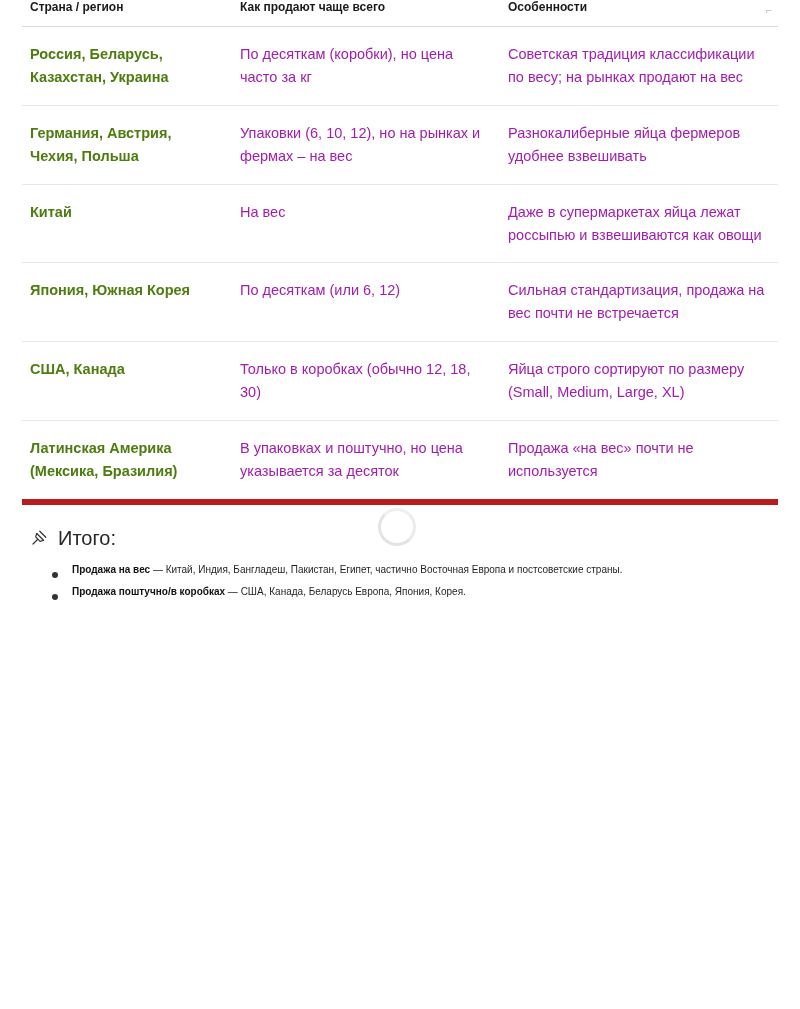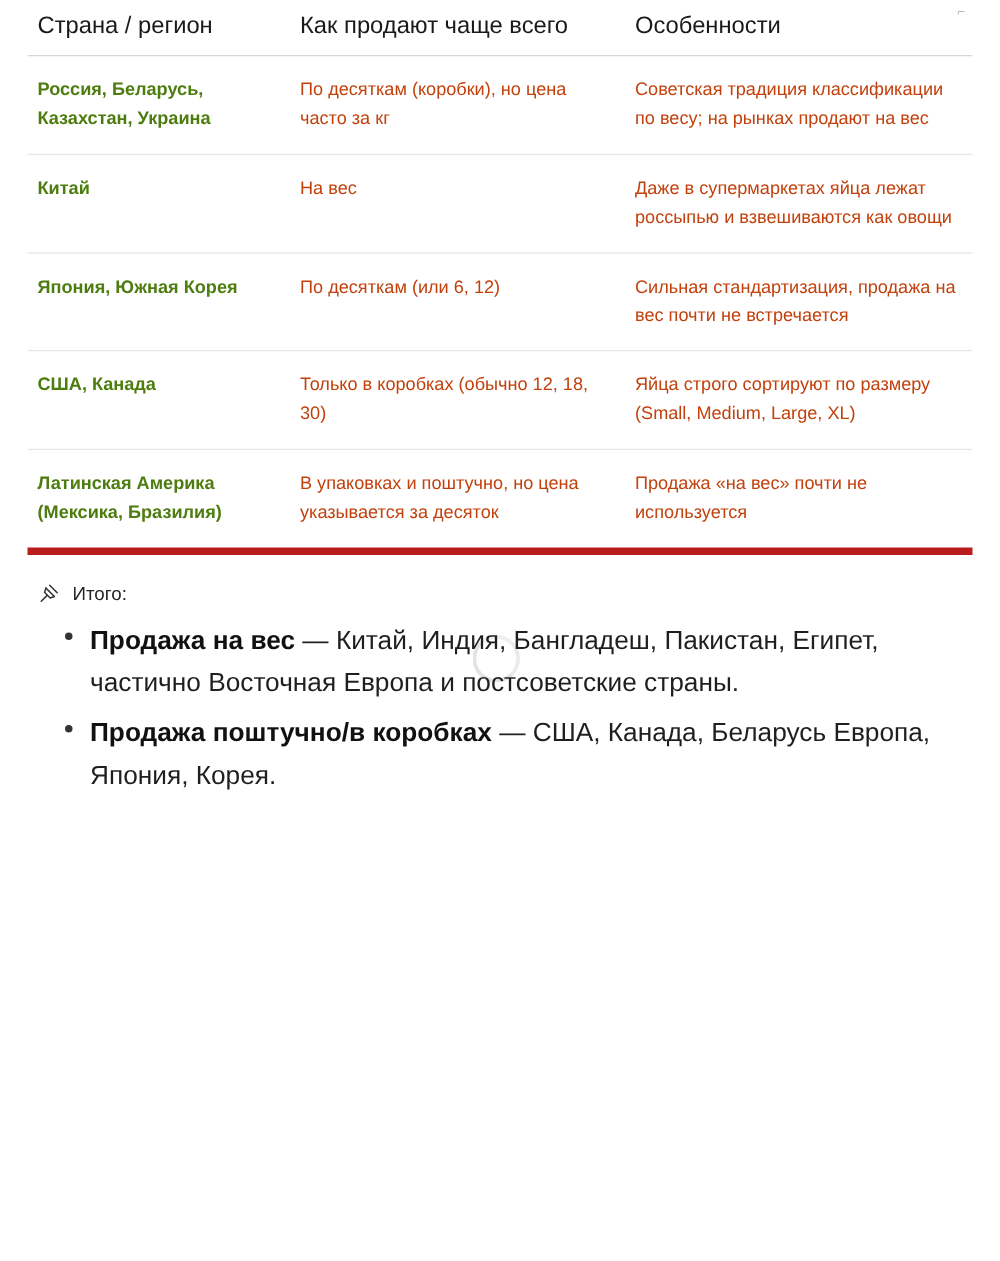--- a/index.html
+++ b/index.html
@@ -27,33 +27,33 @@
     border-collapse: collapse;
     table-layout: fixed;
     font-size: 14.5px;
   }
   table.eggs col.c1 { width: 210px; }
   table.eggs col.c2 { width: 268px; }
   table.eggs col.c3 { width: 278px; }
 
   table.eggs thead th {
     text-align: left;
-    font-weight: normal;
-    font-size: 19px;
+    font-weight: bold;
+    font-size: 12px;
     color: #1a1a1a;
-    padding: 10px 10px 12px 8px;
+    padding: 0 10px 12px 8px;
     vertical-align: top;
     border-bottom: 1px solid #d8d8d8;
   }
   table.eggs tbody td {
     vertical-align: top;
     padding: 16px 10px 16px 8px;
     border-bottom: 1px solid #e6e6e6;
     line-height: 1.58;
-    color: #c2410c;
+    color: #a21caf;
   }
   table.eggs tbody tr:last-child td {
     border-bottom: 6px solid #b91c1c;
     margin-top: 43px;
   }
   table.eggs tbody td.region {
     font-weight: bold;
     color: #4d7c0f;
   }
   
@@ -82,37 +82,37 @@
   }
 
   .summary {
     margin-top: 22px;
     padding-left: 8px;
   }
   .summary-head {
     display: flex;
     align-items: center;
     gap: 10px;
-    font-size: 15px;
+    font-size: 20px;
     color: #262626;
   }
   .pin-icon {
     width: 18px;
     height: 18px;
     display: inline-block;
     flex: 0 0 18px;
   }
   .summary ul {
     margin: 12px 0 0 0;
     padding-left: 42px;
     list-style: none;
   }
   .summary li {
     position: relative;
-    font-size: 21px;
+    font-size: 10px;
     line-height: 1.62;
     color: #1f1f1f;
     margin-bottom: 6px;
   }
   .summary li::before {
     content: "";
     position: absolute;
     left: -20px;
     top: 10px;
     width: 6px;
@@ -143,20 +143,25 @@
         <th>Страна / регион</th>
         <th>Как продают чаще всего</th>
         <th>Особенности</th>
       </tr>
     </thead>
     <tbody>
       <tr>
         <td class="region">Россия, Беларусь, Казахстан, Украина</td>
         <td>По десяткам (коробки), но цена часто за кг</td>
         <td>Советская традиция классификации по весу; на рынках продают на вес</td>
+      </tr>
+      <tr>
+        <td class="region">Германия, Австрия, Чехия, Польша</td>
+        <td>Упаковки (6, 10, 12), но на рынках и фермах – на вес</td>
+        <td>Разнокалиберные яйца фермеров удобнее взвешивать</td>
       </tr>
       <tr>
         <td class="region">Китай</td>
         <td>На вес</td>
         <td>Даже в супермаркетах яйца лежат россыпью и взвешиваются как овощи</td>
       </tr>
       <tr>
         <td class="region">Япония, Южная Корея</td>
         <td>По десяткам (или 6, 12)</td>
         <td>Сильная стандартизация, продажа на вес почти не встречается</td>

